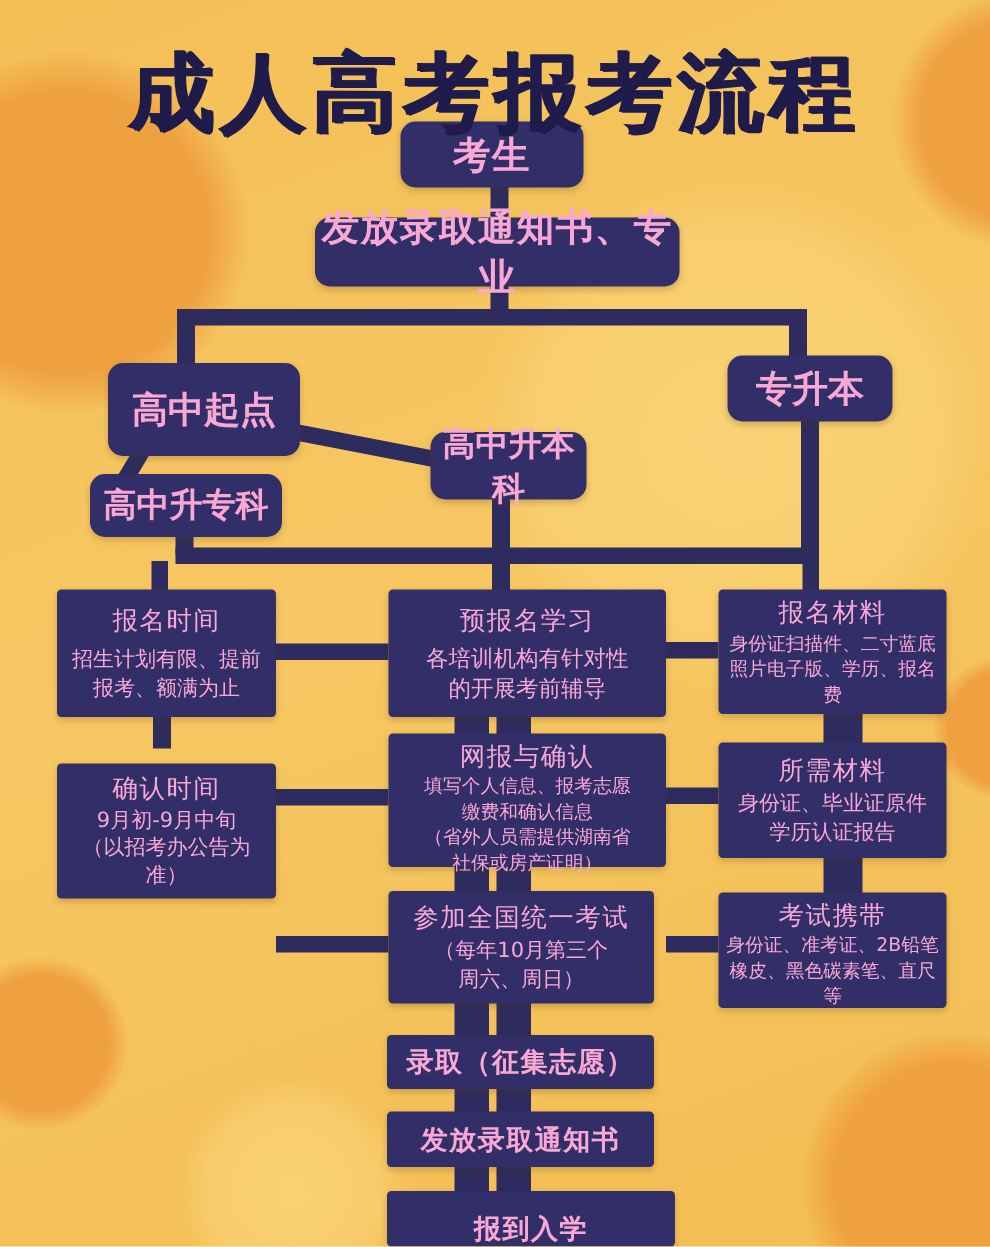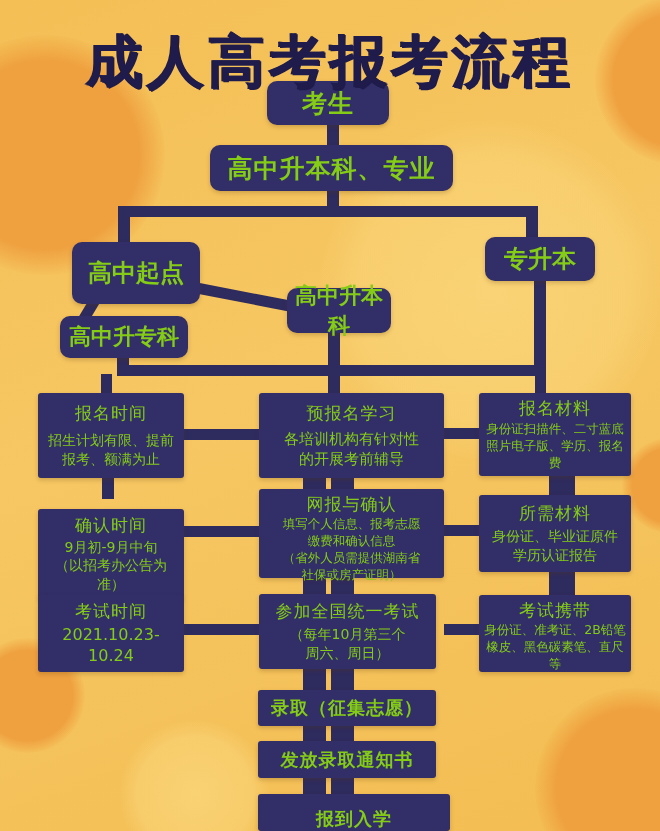--- a/index.html
+++ b/index.html
@@ -11,21 +11,21 @@
   .circle{position:absolute;border-radius:50%;z-index:0;}
   .c-orange{background:radial-gradient(circle,#efa03f 0%,#efa03f 55%,rgba(239,160,63,0) 72%);}
   .c-light{background:radial-gradient(circle,rgba(250,213,121,.85) 0%,rgba(250,213,121,.55) 55%,rgba(250,213,121,0) 72%);}
   .title{
     position:absolute;top:2px;left:0;width:660px;text-align:center;z-index:3;
     font-size:57px;font-weight:900;letter-spacing:4px;color:#1f1c4c;
     text-shadow:1px 1px 0 #1f1c4c,-1px 0 0 #1f1c4c;
     margin-top:22px;
   }
   .box{
-    position:absolute;z-index:2;background:#312e68;color:#84cc16;
+    position:absolute;z-index:2;background:#312e68;color:#f9a8d4;
     display:flex;flex-direction:column;align-items:center;justify-content:center;
     text-align:center;box-sizing:border-box;
     box-shadow:0 2px 4px rgba(90,60,10,.25);
   }
   .rounded{border-radius:10px;}
   .sq{border-radius:3px;}
   .node-lg{font-size:25px;font-weight:bold;letter-spacing:1px;}
   .node-md{font-size:24px;font-weight:bold;}
   .node-sm{font-size:22px;font-weight:bold;}
   .gridbox{justify-content:space-evenly;padding:4px 4px;}
@@ -51,21 +51,21 @@
   <div class="circle c-orange" style="left:535px;top:688px;width:200px;height:200px;"></div>
   <div class="circle c-orange" style="left:-30px;top:638px;width:115px;height:115px;"></div>
   <div class="circle c-light" style="left:120px;top:720px;width:150px;height:150px;"></div>
 
   <div class="title">成人高考报考流程</div>
 
   <div class="box rounded node-lg" style="left:267px;top:81px;width:122px;height:44px;">
     <span>考生</span>
   </div>
   <div class="box rounded node-lg" style="left:210px;top:145px;width:243px;height:46px;">
-    <span>高中升本科、专业</span>
+    <span>发放录取通知书、专业</span>
   </div>
   <div class="box rounded node-md" style="left:72px;top:242px;width:128px;height:62px;">
     <span>高中起点</span>
   </div>
   <div class="box rounded node-md" style="left:485px;top:237px;width:110px;height:44px;">
     <span>专升本</span>
   </div>
   <div class="box rounded node-sm" style="left:287px;top:288px;width:104px;height:45px;">
     <span>高中升本科</span>
   </div>
@@ -100,24 +100,20 @@
 缴费和确认信息
 （省外人员需提供湖南省
 社保或房产证明）</div>
   </div>
   <div class="box sq gridbox" style="left:479px;top:495px;width:152px;height:77px;">
     <div class="gb-title">所需材料</div>
     <div class="gb-body b14">身份证、毕业证原件
 学历认证报告</div>
   </div>
 
-  <div class="box sq gridbox" style="left:38px;top:595px;width:146px;height:77px;">
-    <div class="gb-title">考试时间</div>
-    <div class="gb-body b16">2021.10.23-10.24</div>
-  </div>
   <div class="box sq gridbox" style="left:259px;top:594px;width:177px;height:75px;">
     <div class="gb-title">参加全国统一考试</div>
     <div class="gb-body b14">（每年10月第三个
 周六、周日）</div>
   </div>
   <div class="box sq gridbox" style="left:479px;top:595px;width:152px;height:77px;">
     <div class="gb-title">考试携带</div>
     <div class="gb-body b12">身份证、准考证、2B铅笔
 橡皮、黑色碳素笔、直尺等</div>
   </div>

